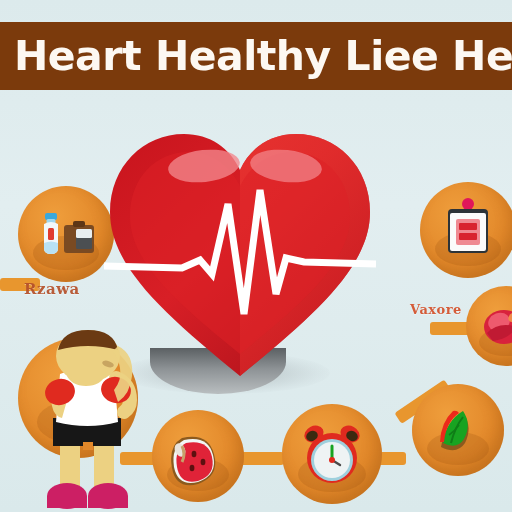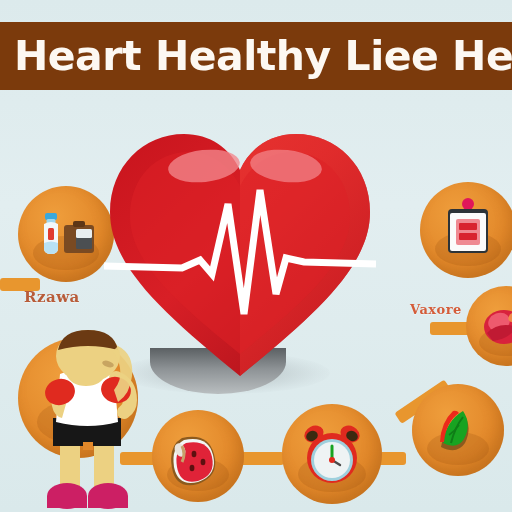--- a/index.html
+++ b/index.html
@@ -123,21 +123,21 @@
     font-family: "DejaVu Serif", serif;
     letter-spacing: 0.5px;
     text-shadow: 0 1px 0 rgba(255,255,255,0.4);
     opacity: 0.92;
   }
   .caption.blur {
     filter: blur(0.4px);
   }
   .caption-left {
     left: 24px;
-    top: 288px;
+    top: 280px;
   }
   .caption-right {
     left: 410px;
     top: 302px;
     color: #d4502a;
     font-size: 13px;
   }
 </style>
 </head>
 <body>

